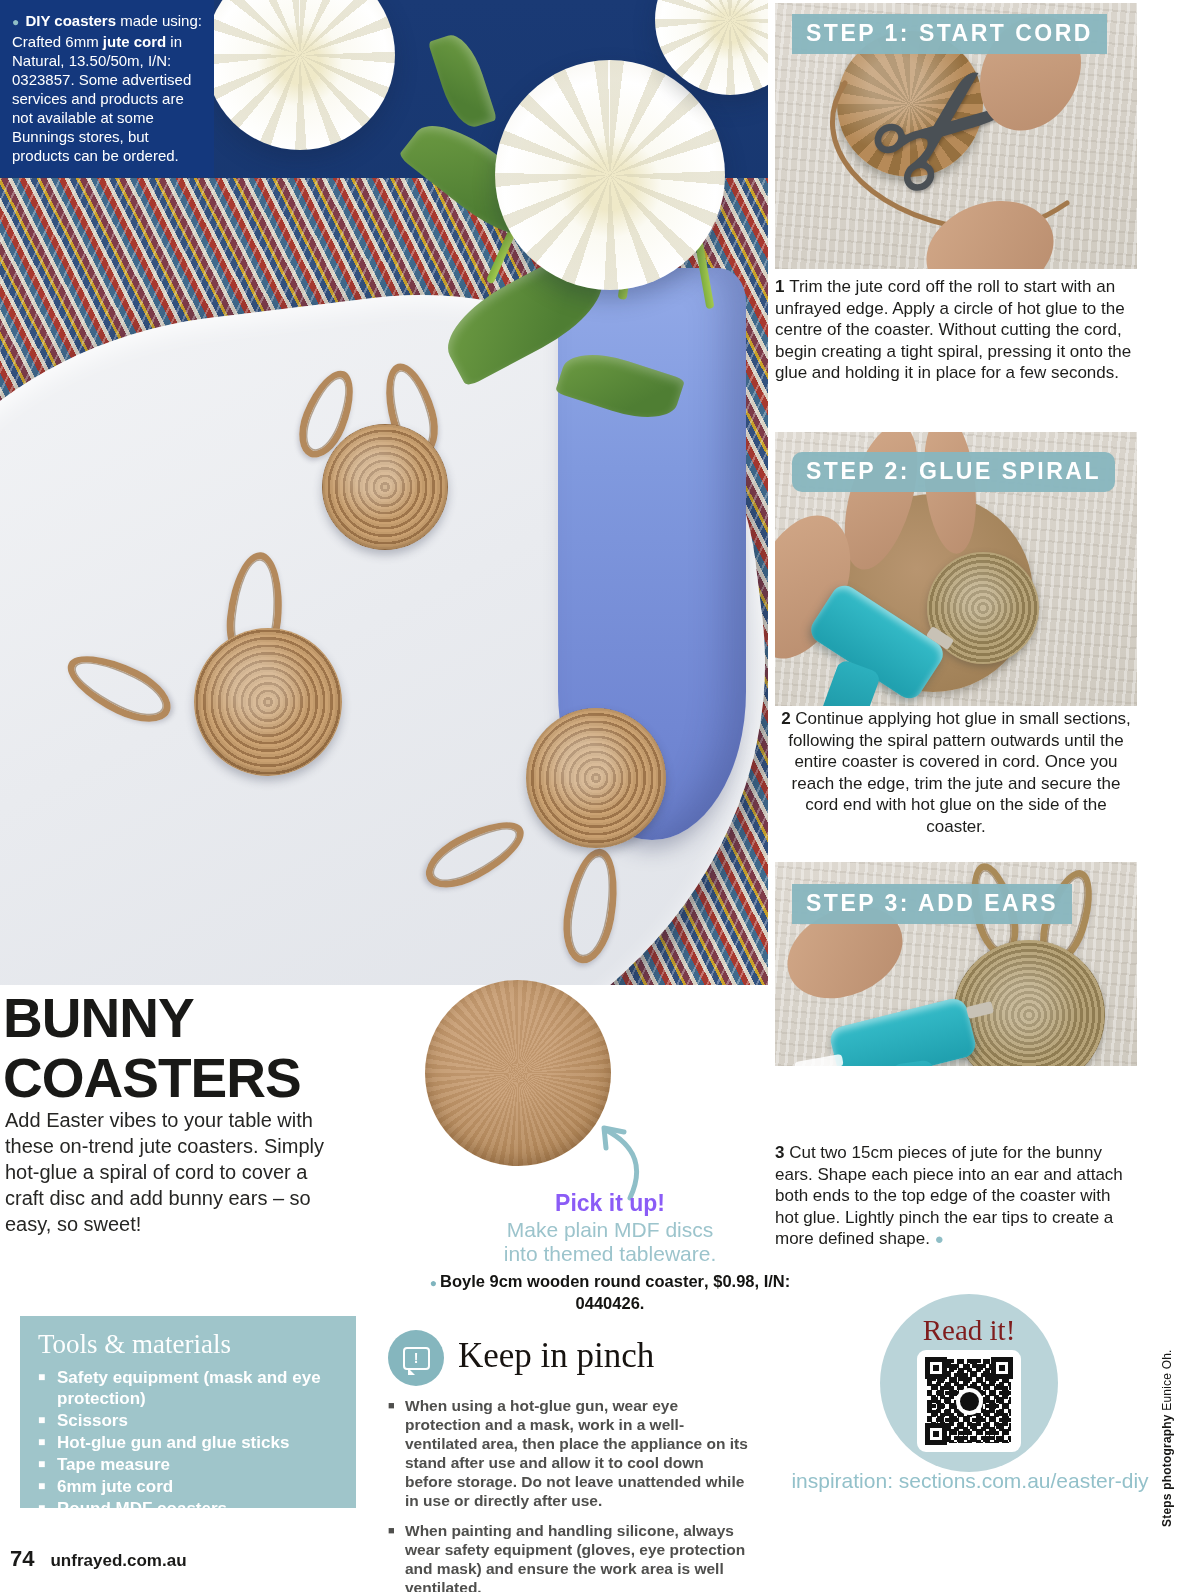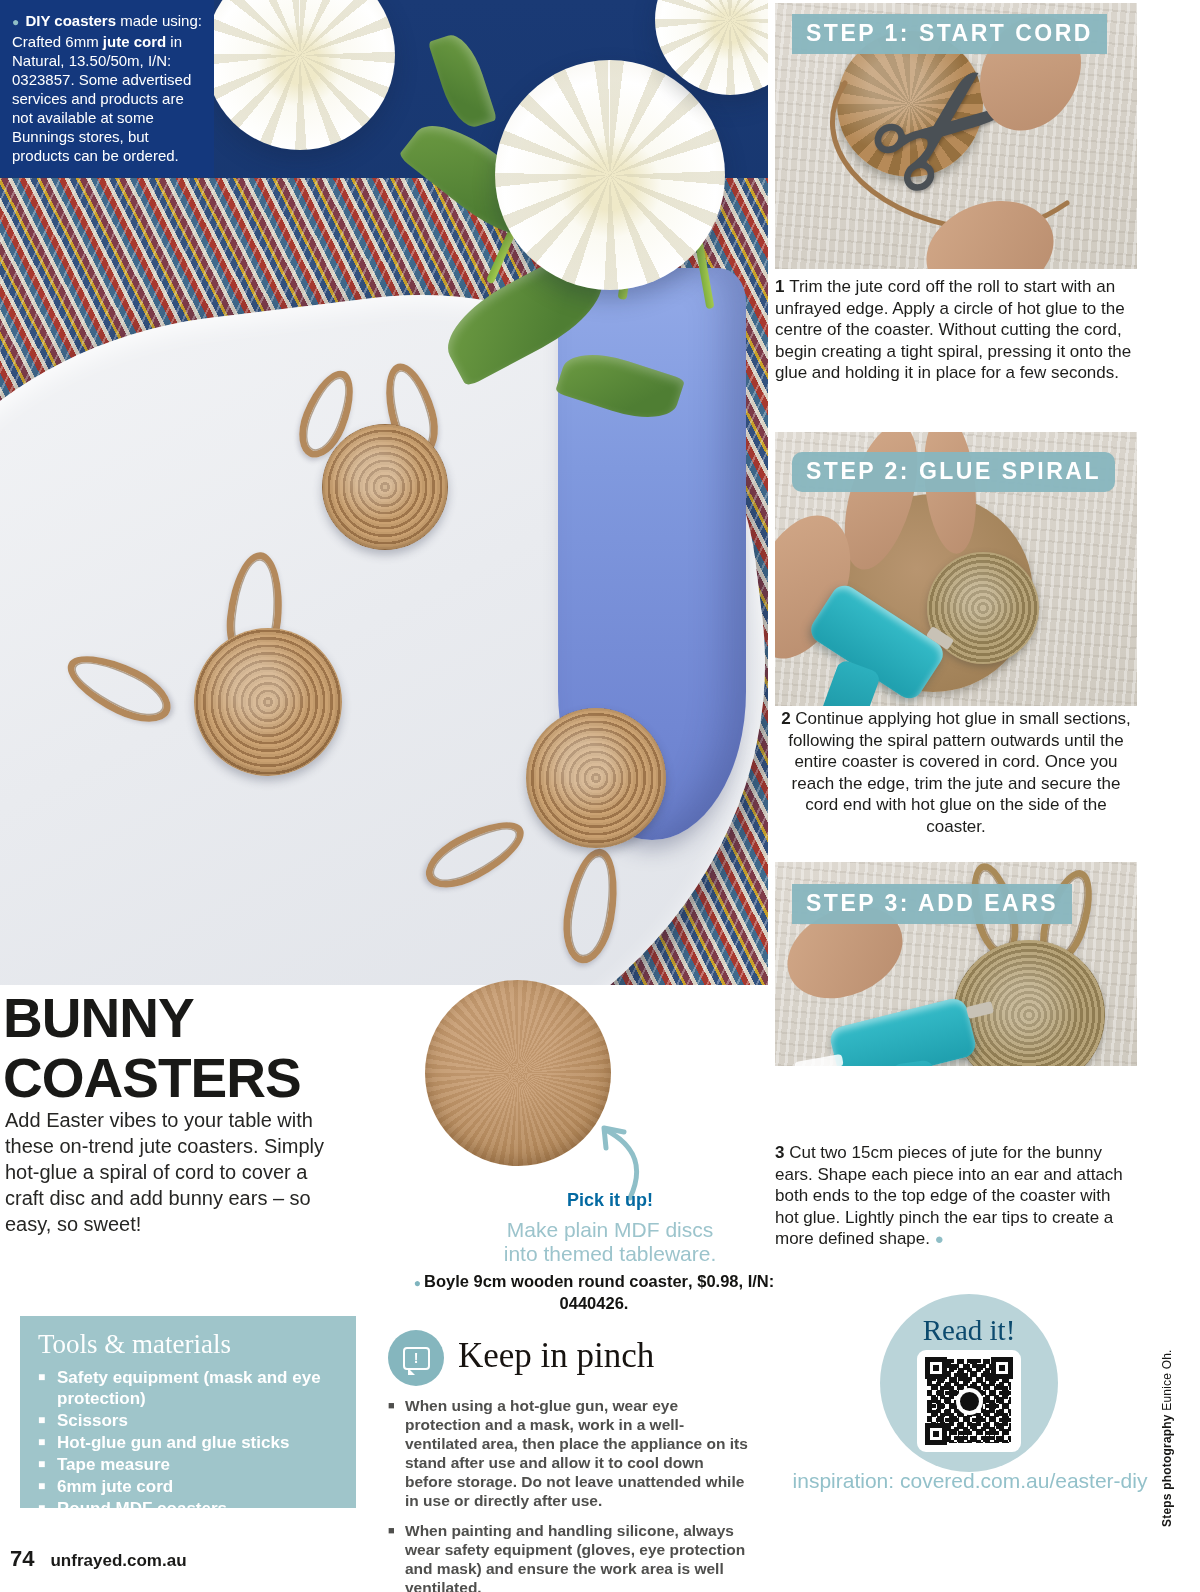--- a/index.html
+++ b/index.html
@@ -85,44 +85,44 @@
   .tool-item { display:flex; color:#fff; font-weight:700; font-size:17px; line-height:21px; margin-bottom:1px; }
   .tool-item .sq { width:19px; flex:0 0 19px; font-size:12px; line-height:21px; }
   
   .mdf-disc { position:absolute; left:425px; top:980px; width:186px; height:186px; border-radius:50%;
     background:
       repeating-conic-gradient(rgba(255,255,255,.07) 0 3deg, rgba(90,60,30,.08) 3deg 6deg),
       radial-gradient(circle at 42% 36%, #c89e74 0 30%, #b58a5c 70%, #a67e50 100%);
     box-shadow:inset 0 -6px 14px rgba(110,75,40,.4); }
   .pick-arrow { position:absolute; left:578px; top:1120px; }
   .pickup-title { position:absolute; left:455px; top:1190px; width:310px; text-align:center;
-    color:#0369a1; font-weight:700; font-size:18px; }
+    color:#8b5cf6; font-weight:700; font-size:23px; }
   .pickup-sub { position:absolute; left:425px; top:1218px; width:370px; text-align:center;
     color:#9cc4cc; font-size:21px; line-height:24px; }
-  .product-note { position:absolute; left:404px; top:1271px; width:380px; text-align:center;
+  .product-note { position:absolute; left:420px; top:1271px; width:380px; text-align:center;
     color:#141412; font-size:16.5px; line-height:20px; }
   .product-note .dot { color:#7fb4be; font-size:12px; margin-right:3px; }
   .kim-icon { position:absolute; left:388px; top:1330px; width:56px; height:56px; border-radius:50%;
     background:#85b6be; display:flex; align-items:center; justify-content:center; }
   .kim-bubble { width:27px; height:23px; border:2.5px solid #fff; border-radius:4px;
     display:flex; align-items:center; justify-content:center; color:#fff; font-weight:700; font-size:14px; position:relative; }
   .kim-tail { position:absolute; left:3px; bottom:-7px; width:0; height:0;
     border-left:7px solid #fff; border-top:7px solid transparent; }
   .kim-title { position:absolute; left:458px; top:1336px; font-family:"Liberation Serif", serif;
     font-size:35px; color:#171310; }
   .kim-text { position:absolute; left:388px; top:1396px; width:362px; color:#4f4f4d;
     font-weight:700; font-size:15.5px; line-height:19px; }
   .kim-item { display:flex; margin-bottom:11px; }
   .kim-item .sq { width:17px; flex:0 0 17px; font-size:11px; color:#77777
 5; line-height:19px; }
   
   .read-circle { position:absolute; left:880px; top:1294px; width:178px; height:178px; border-radius:50%;
     background:#bad4d9; }
   .read-title { position:absolute; left:0; top:20px; width:178px; text-align:center;
-    font-family:"Liberation Serif", serif; font-size:29px; color:#0c4a6e; }
+    font-family:"Liberation Serif", serif; font-size:29px; color:#7f1d1d; }
   .qr { position:absolute; left:37px; top:56px; width:104px; height:102px; background:#fff; border-radius:9px; }
   .qr-data { position:absolute; left:10px; top:9px; width:84px; height:84px;
     background:
       repeating-conic-gradient(#111 0 25%, rgba(0,0,0,0) 0 50%) 0 0/9px 9px,
       repeating-conic-gradient(#111 0 25%, #fff 0 50%) 4px 5px/13px 13px; }
   .qr-finder { position:absolute; width:22px; height:22px; border:5px solid #111; background:#fff; }
   .qr-finder i { position:absolute; left:3px; top:3px; width:6px; height:6px; background:#111; display:block; }
   .qr-center { position:absolute; left:39px; top:38px; width:27px; height:27px; border-radius:50%; background:#fff;
     display:flex; align-items:center; justify-content:center; }
   .qr-center b { width:19px; height:19px; border-radius:50%; background:#111; display:block; }
@@ -300,21 +300,21 @@
         </div>
       <div class="qr-finder" style="left:8px; bottom:7px;">
           <i></i>
         </div>
       <div class="qr-center">
           <b></b>
         </div>
     </div>
   </div>
   <div class="find-more">
-    <div>inspiration: covered.com.au/easter-diy</div>
+    <div>inspiration: sections.com.au/easter-diy</div>
   </div>
 
   <div class="credit">
     <span class="b">Steps photography</span><span> Eunice Oh.</span>
   </div>
   <div class="footer">
     <span class="pg">74</span><span class="site">unfrayed.com.au</span>
   </div>
 
 </div>

